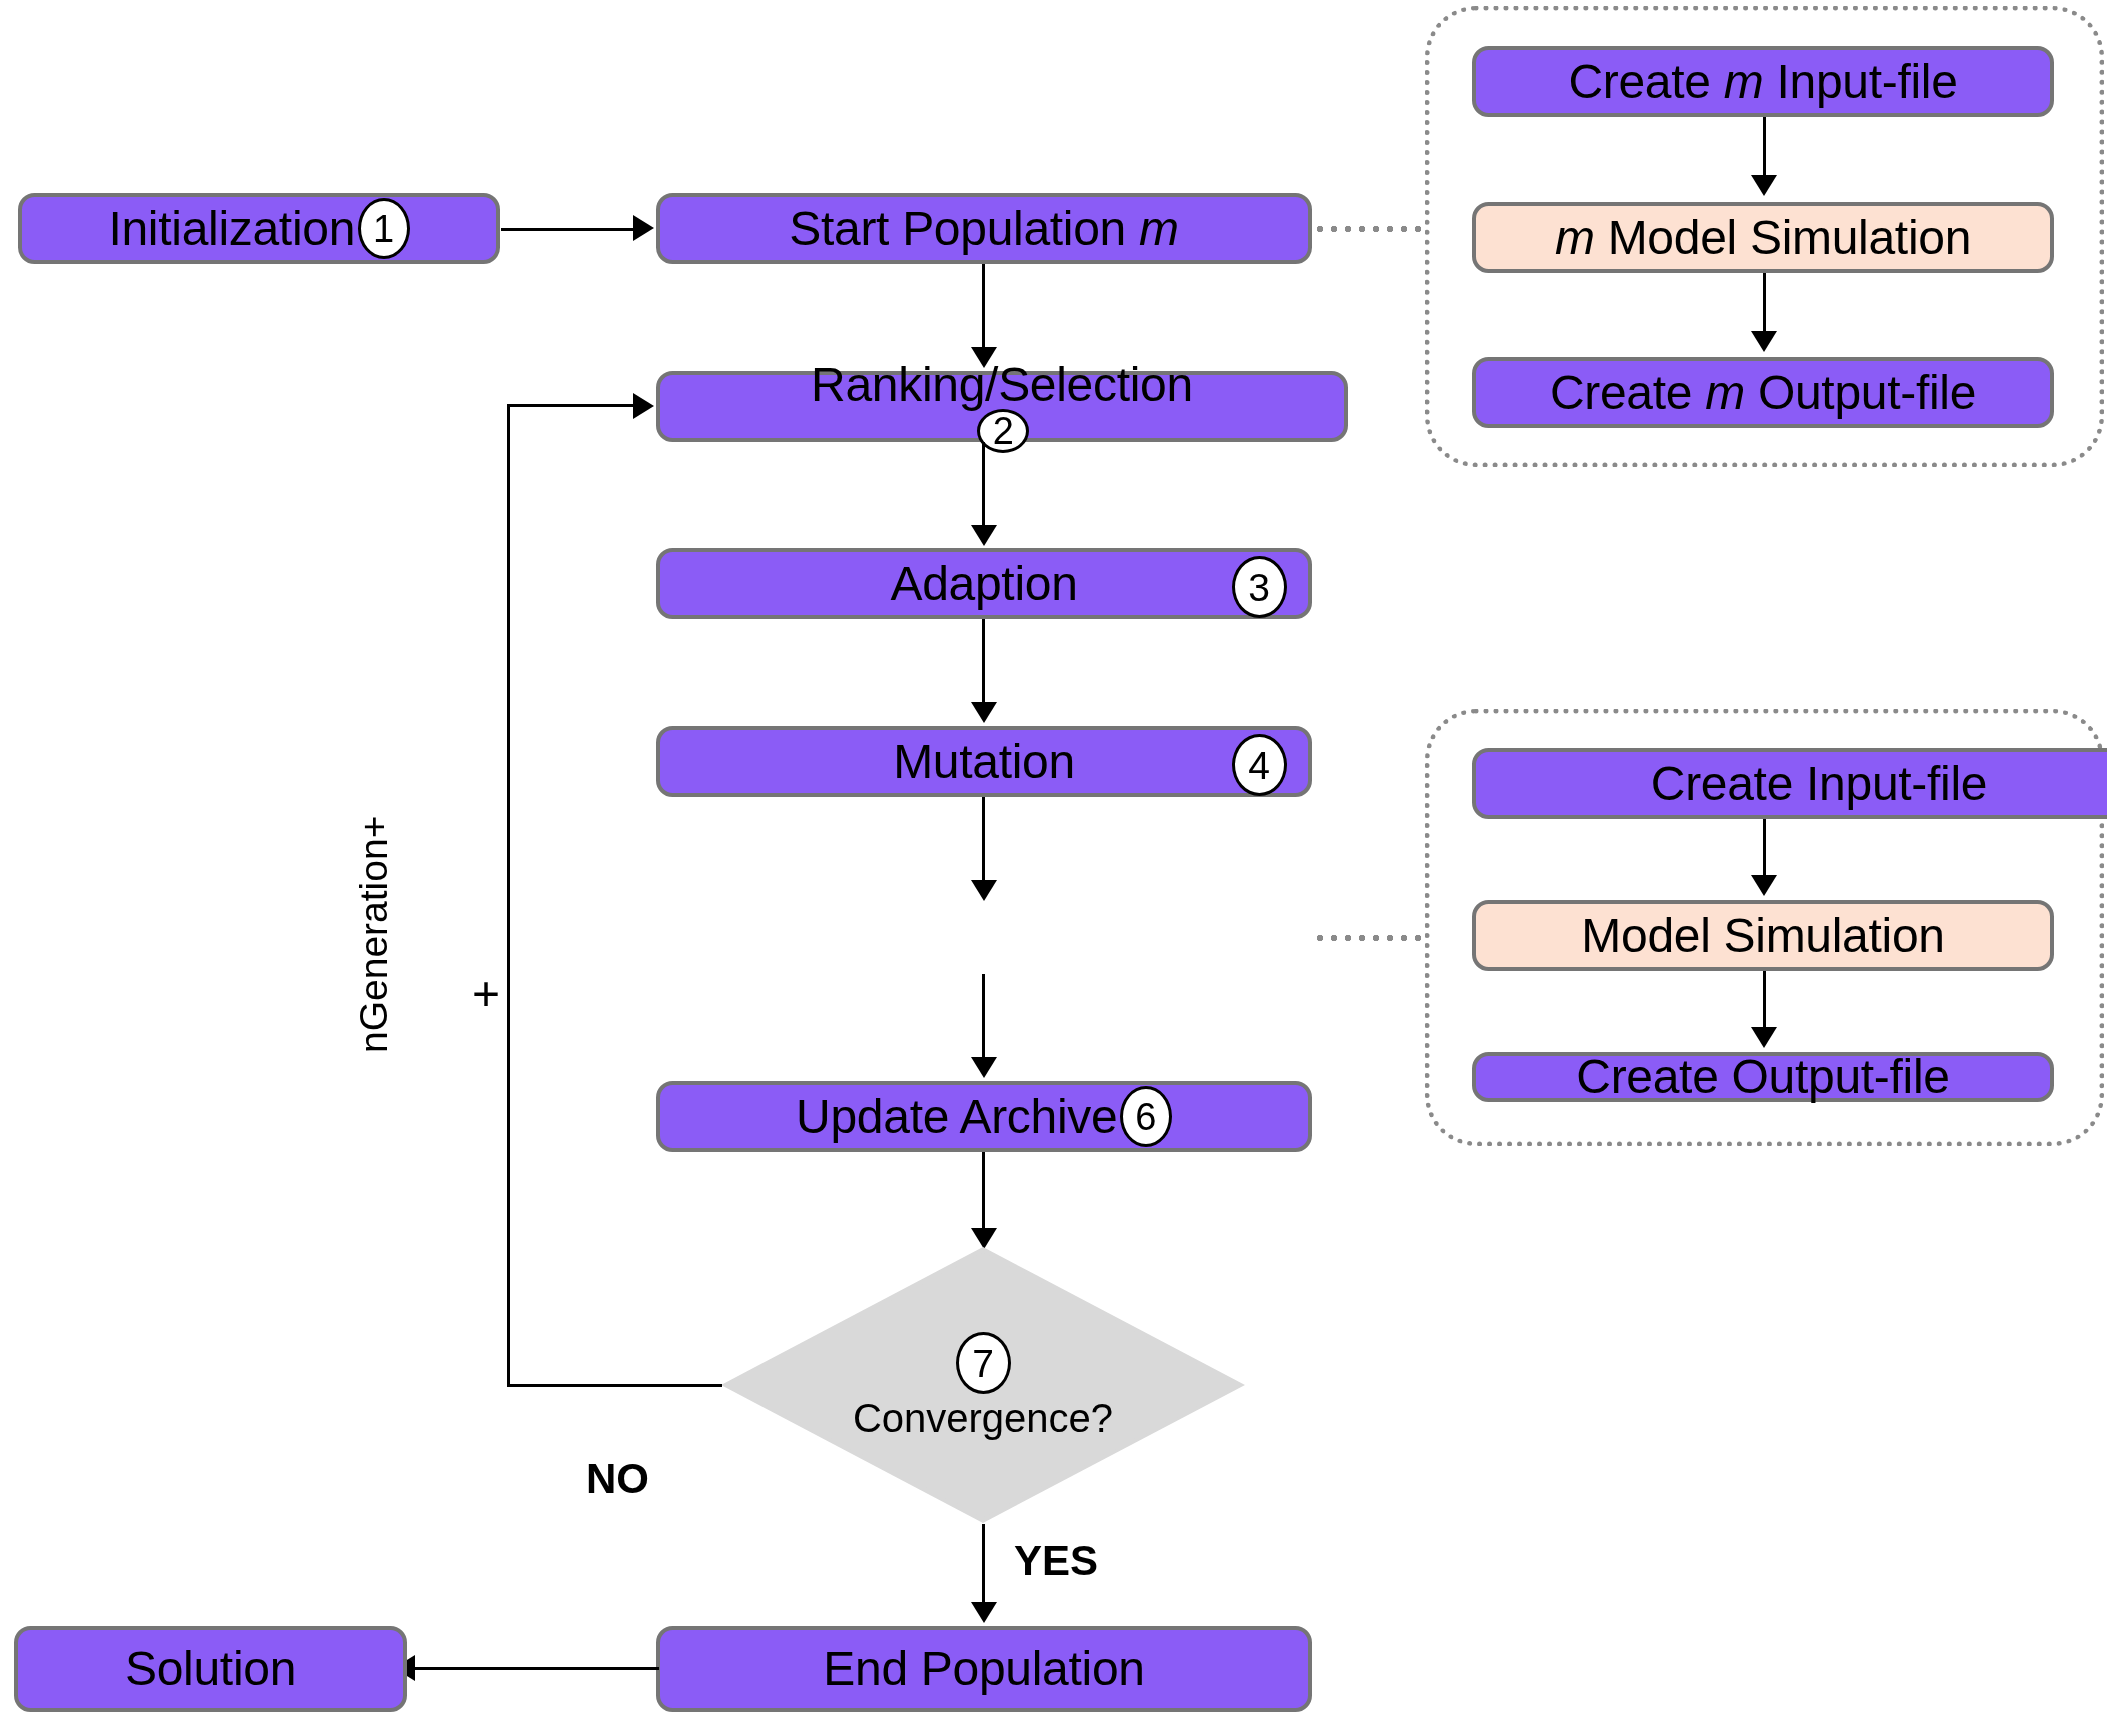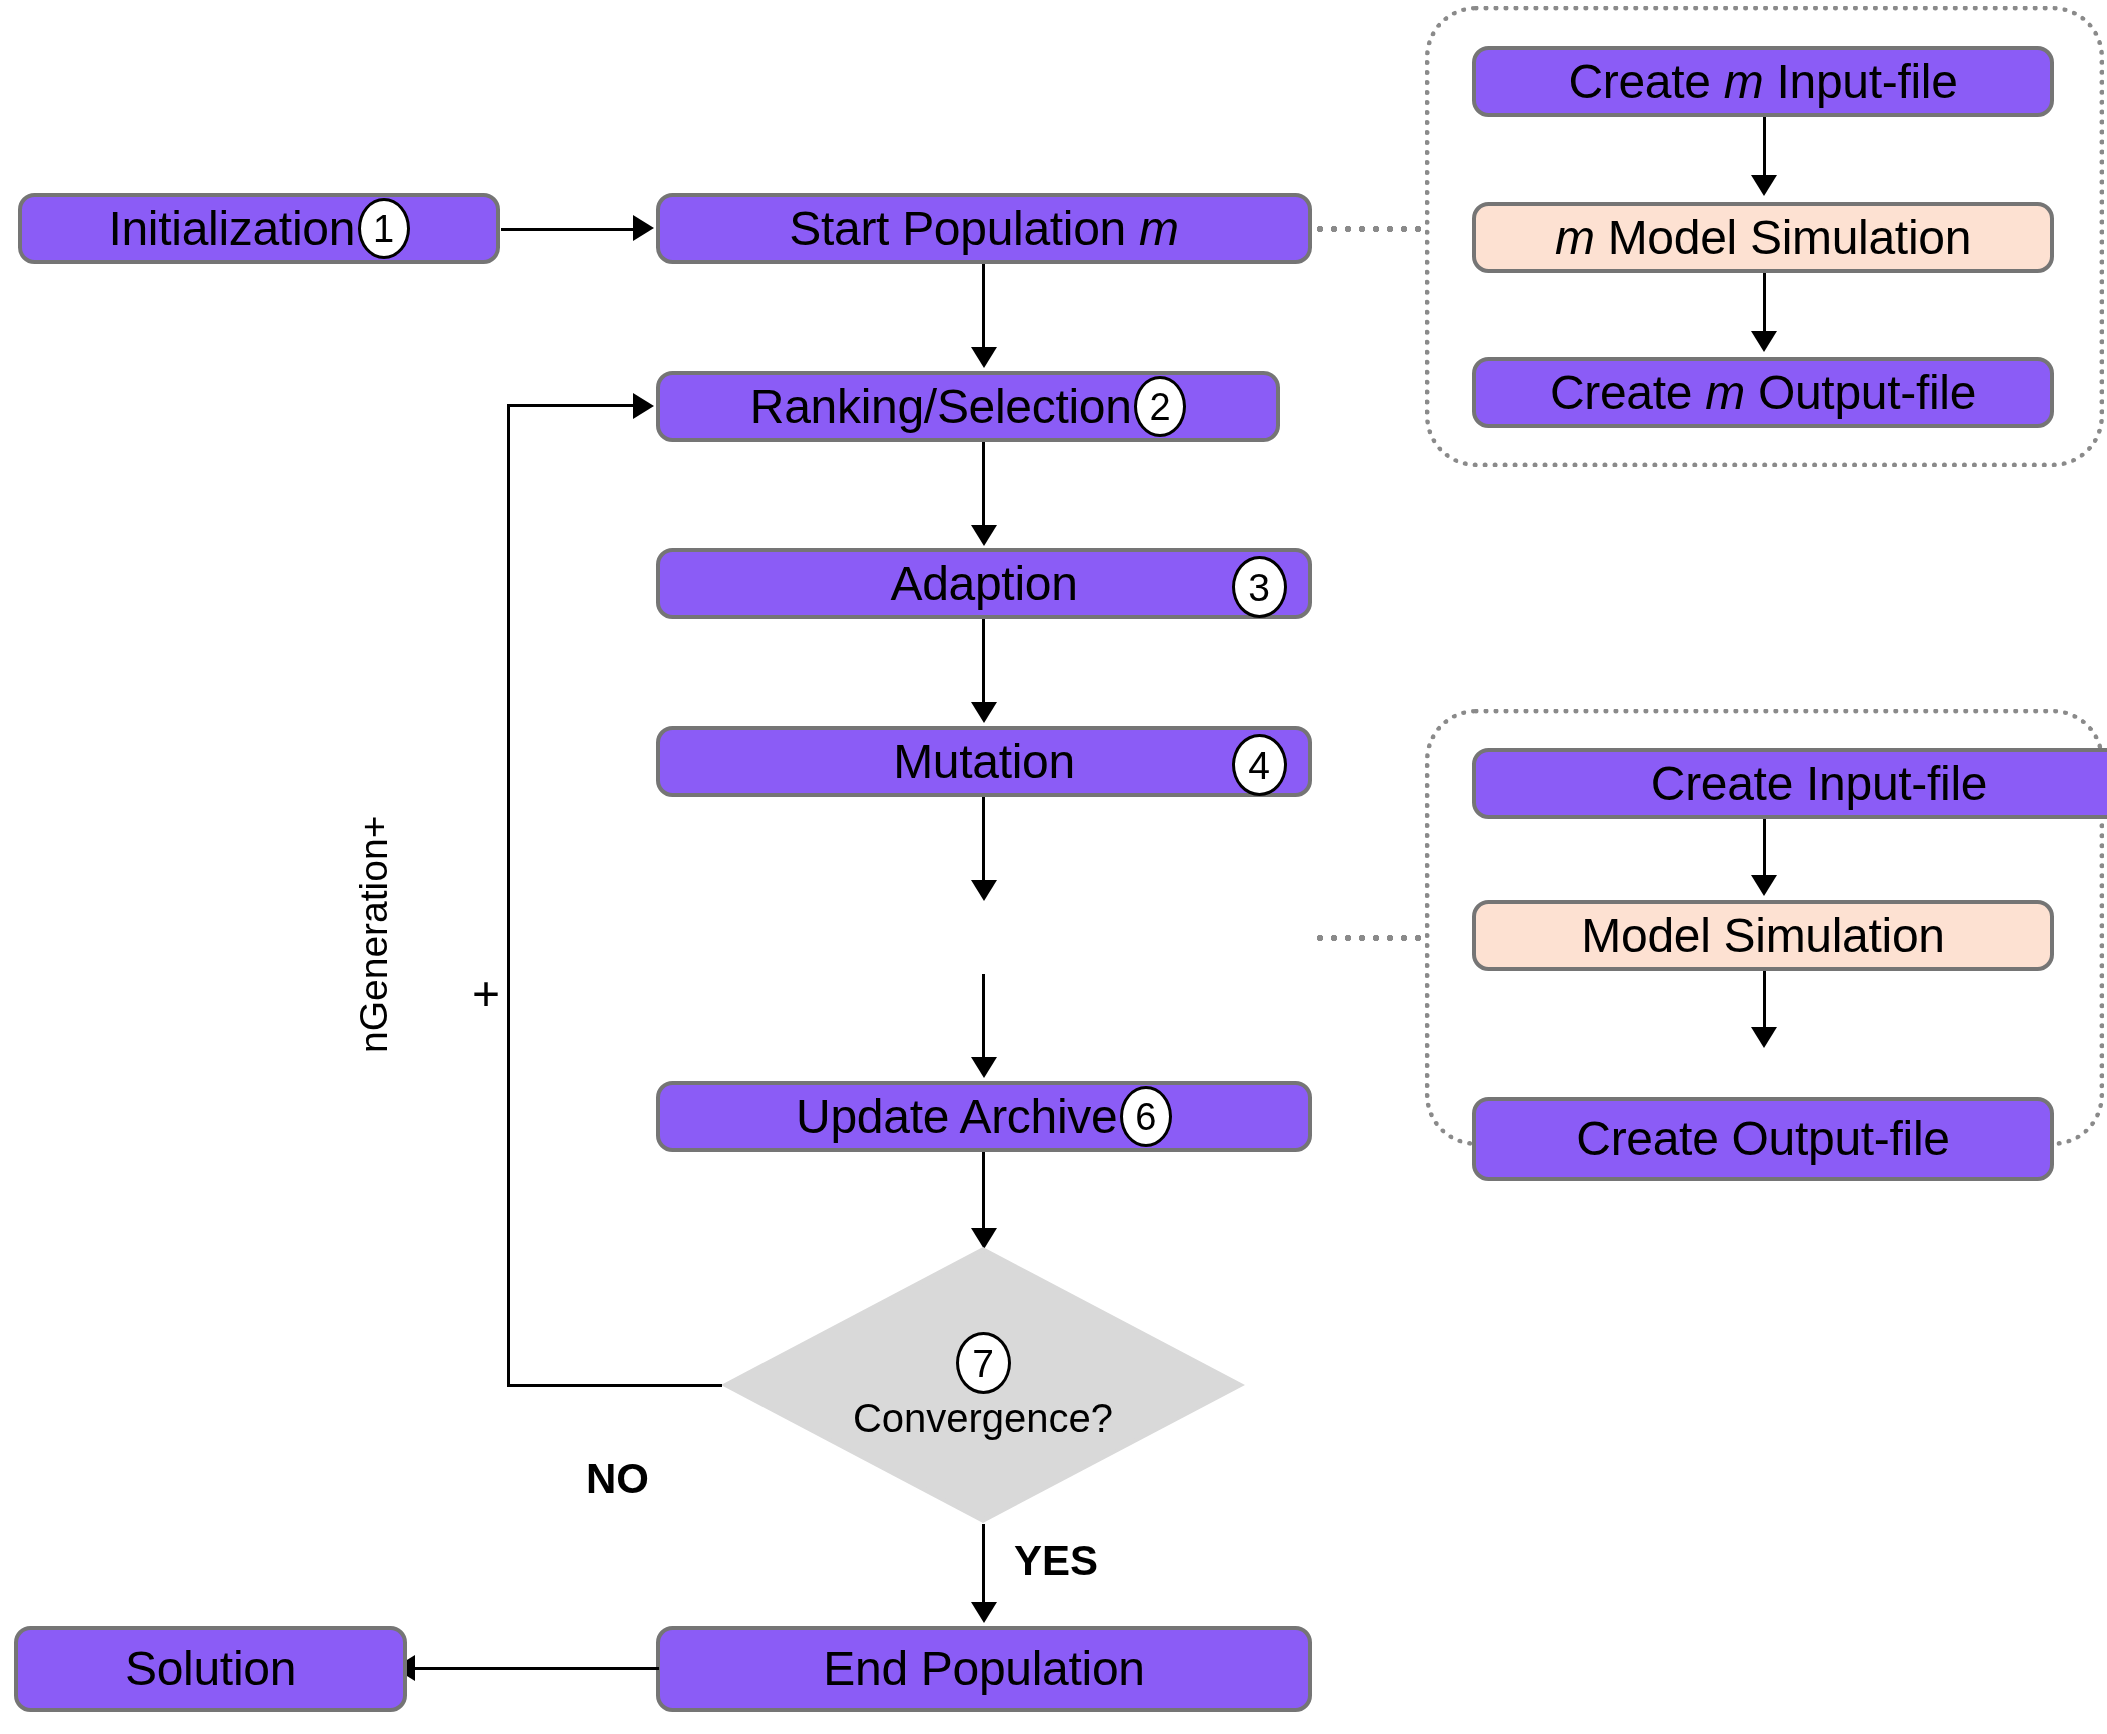--- a/index.html
+++ b/index.html
@@ -138,21 +138,21 @@
   <div class="hline" style="left:501px;top:228px;width:133px;"></div>
   <div class="arrowright" style="left:633px;top:215px;"></div>
 
   <div class="node" style="left:656px;top:193px;width:656px;height:71px;">
     <span class="lbl"><span>Start Population </span><span class="it">m</span></span>
   </div>
 
   <div class="vline" style="left:982px;top:264px;height:89px;"></div>
   <div class="arrowdown" style="left:971px;top:347px;"></div>
 
-  <div class="node" style="left:656px;top:371px;width:624px;height:71px;">
+  <div class="node" style="left:656px;top:371px;width:692px;height:71px;flex-direction:column;">
     <span class="lbl">Ranking/Selection</span>
     <span class="circnum inline">2</span>
   </div>
 
   <div class="vline" style="left:982px;top:442px;height:89px;"></div>
   <div class="arrowdown" style="left:971px;top:525px;"></div>
 
   <div class="node" style="left:656px;top:548px;width:656px;height:71px;justify-content:center;">
     <span class="lbl">Adaption</span>
     <span class="circnum" style="right:21.5px;top:4.4px;">3</span>
@@ -248,18 +248,18 @@
   <div class="vline" style="left:1763px;top:819px;height:61px;"></div>
   <div class="arrowdown" style="left:1751px;top:875px;"></div>
 
   <div class="node peach" style="left:1472px;top:900px;width:582px;height:71px;">
     <span class="lbl">Model Simulation</span>
   </div>
 
   <div class="vline" style="left:1763px;top:971px;height:61px;"></div>
   <div class="arrowdown" style="left:1751px;top:1027px;"></div>
 
-  <div class="node" style="left:1472px;top:1052px;width:582px;height:84px;margin-top:45px;">
+  <div class="node" style="left:1472px;top:1052px;width:582px;height:50px;">
     <span class="lbl">Create Output-file</span>
   </div>
 
 </div>
 
 
 </body></html>

